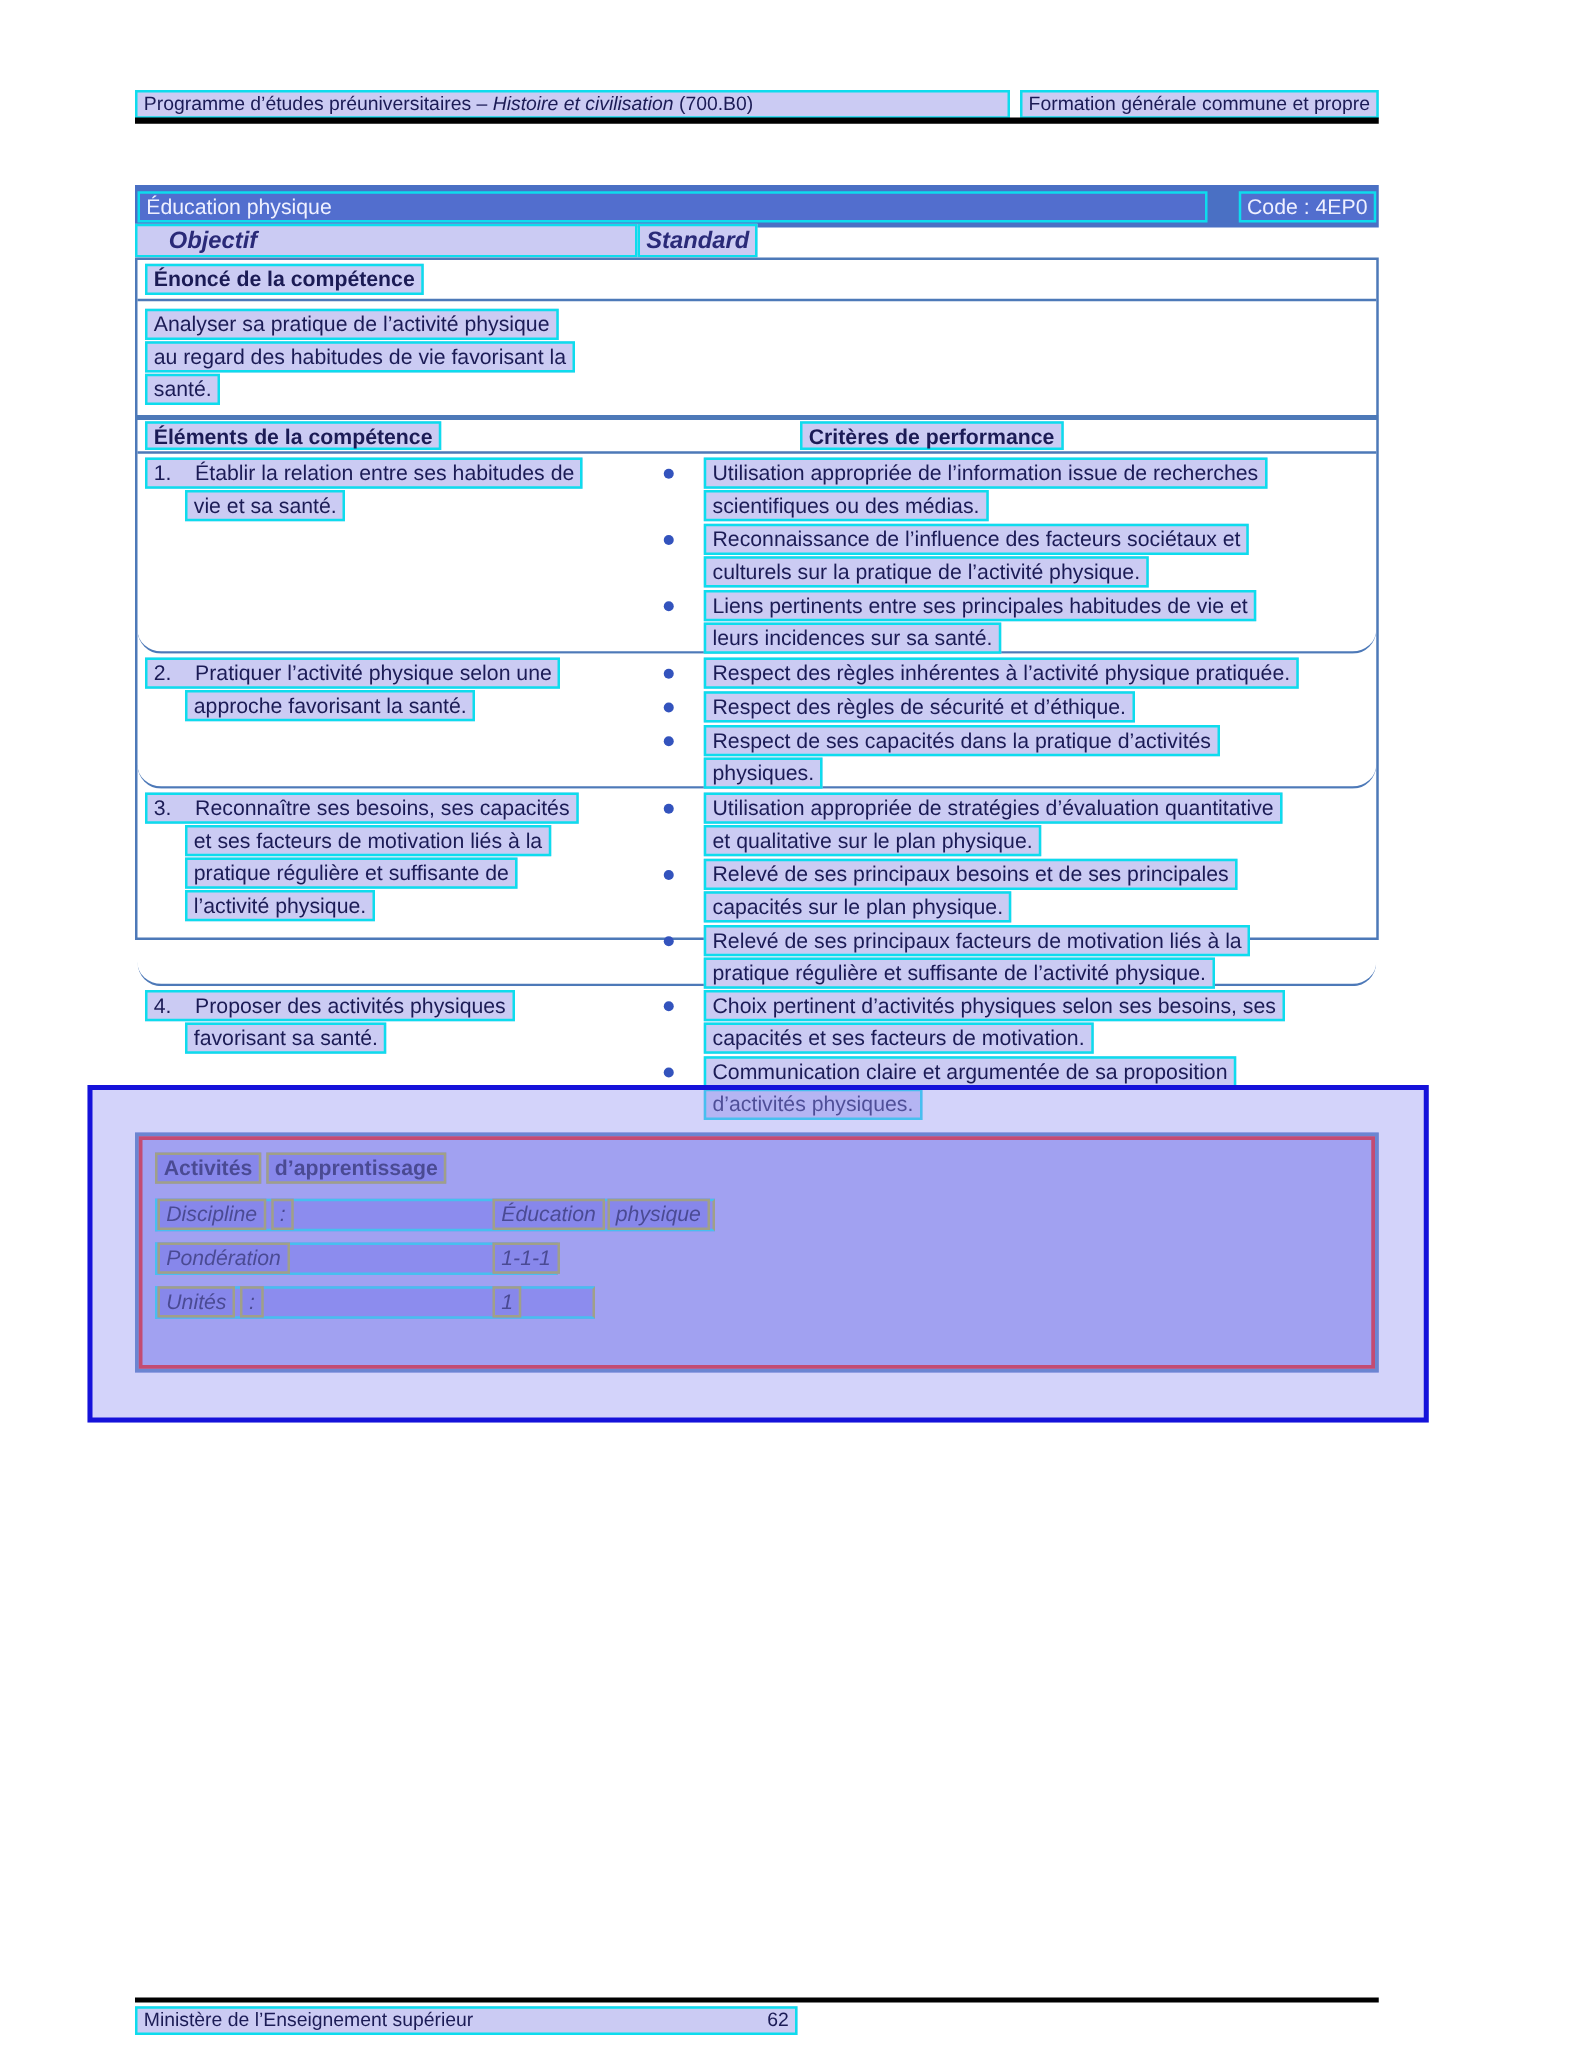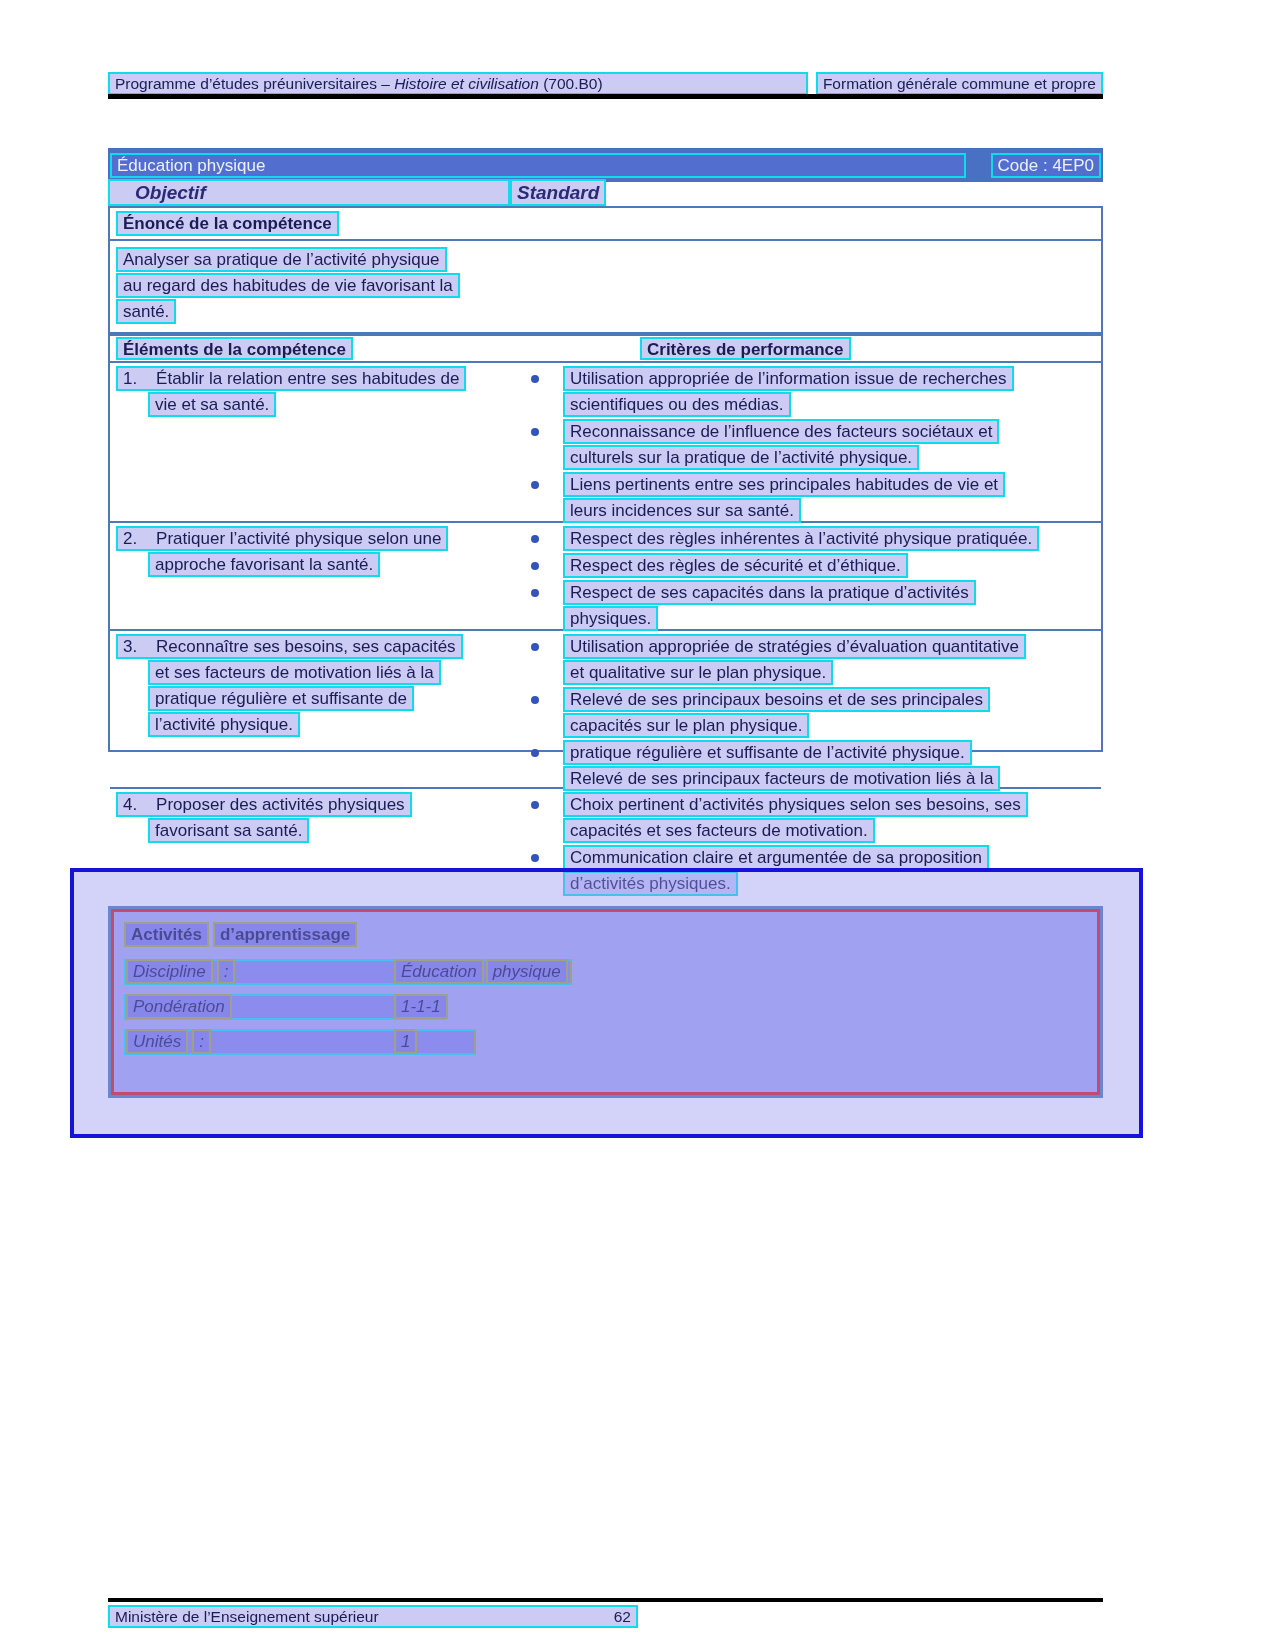--- a/index.html
+++ b/index.html
@@ -57,21 +57,21 @@
   .enonce-head{border-bottom:2px solid var(--steel);padding:3px 6px 2px 6px;}
   .enonce-body{padding:6px 6px 0 6px;display:flex;flex-direction:column;align-items:flex-start;}
 
   
   .ctable{
     position:absolute;top:332px;height:420px;border:2px solid var(--steel);border-top:4px solid var(--steel);
     box-sizing:border-box;background:#fff;display:flex;flex-direction:column;
   }
   .t-hrow{height:27px;border-bottom:2px solid var(--steel);display:flex;padding:1px 0 0 6px;box-sizing:border-box;}
   .t-hrow .col2h{margin-left:287px;}
-  .t-row{display:flex;border-bottom:2px solid var(--steel);box-sizing:border-box;overflow:visible;}
+  .t-row{display:flex;border-bottom:2px solid var(--steel);box-sizing:border-box;overflow:visible;border-radius:19px;}
   .t-row:last-child{border-bottom:none;}
   .cell-el{width:419px;box-sizing:border-box;padding:3px 0 0 6px;display:flex;flex-direction:column;align-items:flex-start;}
   .cell-el .indent{margin-left:32px;}
   .cell-cr{flex:1;box-sizing:border-box;padding:3px 0 0 0;display:flex;flex-direction:column;align-items:flex-start;}
   .crit{position:relative;padding-left:34px;display:flex;flex-direction:column;align-items:flex-start;margin-bottom:1px;}
   .crit .dot{
     position:absolute;left:2px;top:9px;width:8px;height:8px;border-radius:50%;background:var(--bullet);
   }
 
   
@@ -206,22 +206,22 @@
               <span class="ann">Utilisation appropriée de stratégies d’évaluation quantitative</span>
               <span class="ann">et qualitative sur le plan physique.</span>
             </div>
             <div class="crit">
               <span class="dot"></span>
               <span class="ann">Relevé de ses principaux besoins et de ses principales</span>
               <span class="ann">capacités sur le plan physique.</span>
             </div>
             <div class="crit">
               <span class="dot"></span>
+              <span class="ann">Relevé de ses principaux facteurs de motivation liés à la</span>
               <span class="ann">pratique régulière et suffisante de l’activité physique.</span>
-              <span class="ann">Relevé de ses principaux facteurs de motivation liés à la</span>
             </div>
           </div>
         </div>
         <div class="t-row" style="height: 104px;">
           <div class="cell-el">
             <span class="ann">4.&nbsp;&nbsp;&nbsp;&nbsp;Proposer des activités physiques</span>
             <span class="ann indent">favorisant sa santé.</span>
           </div>
           <div class="cell-cr">
             <div class="crit">

